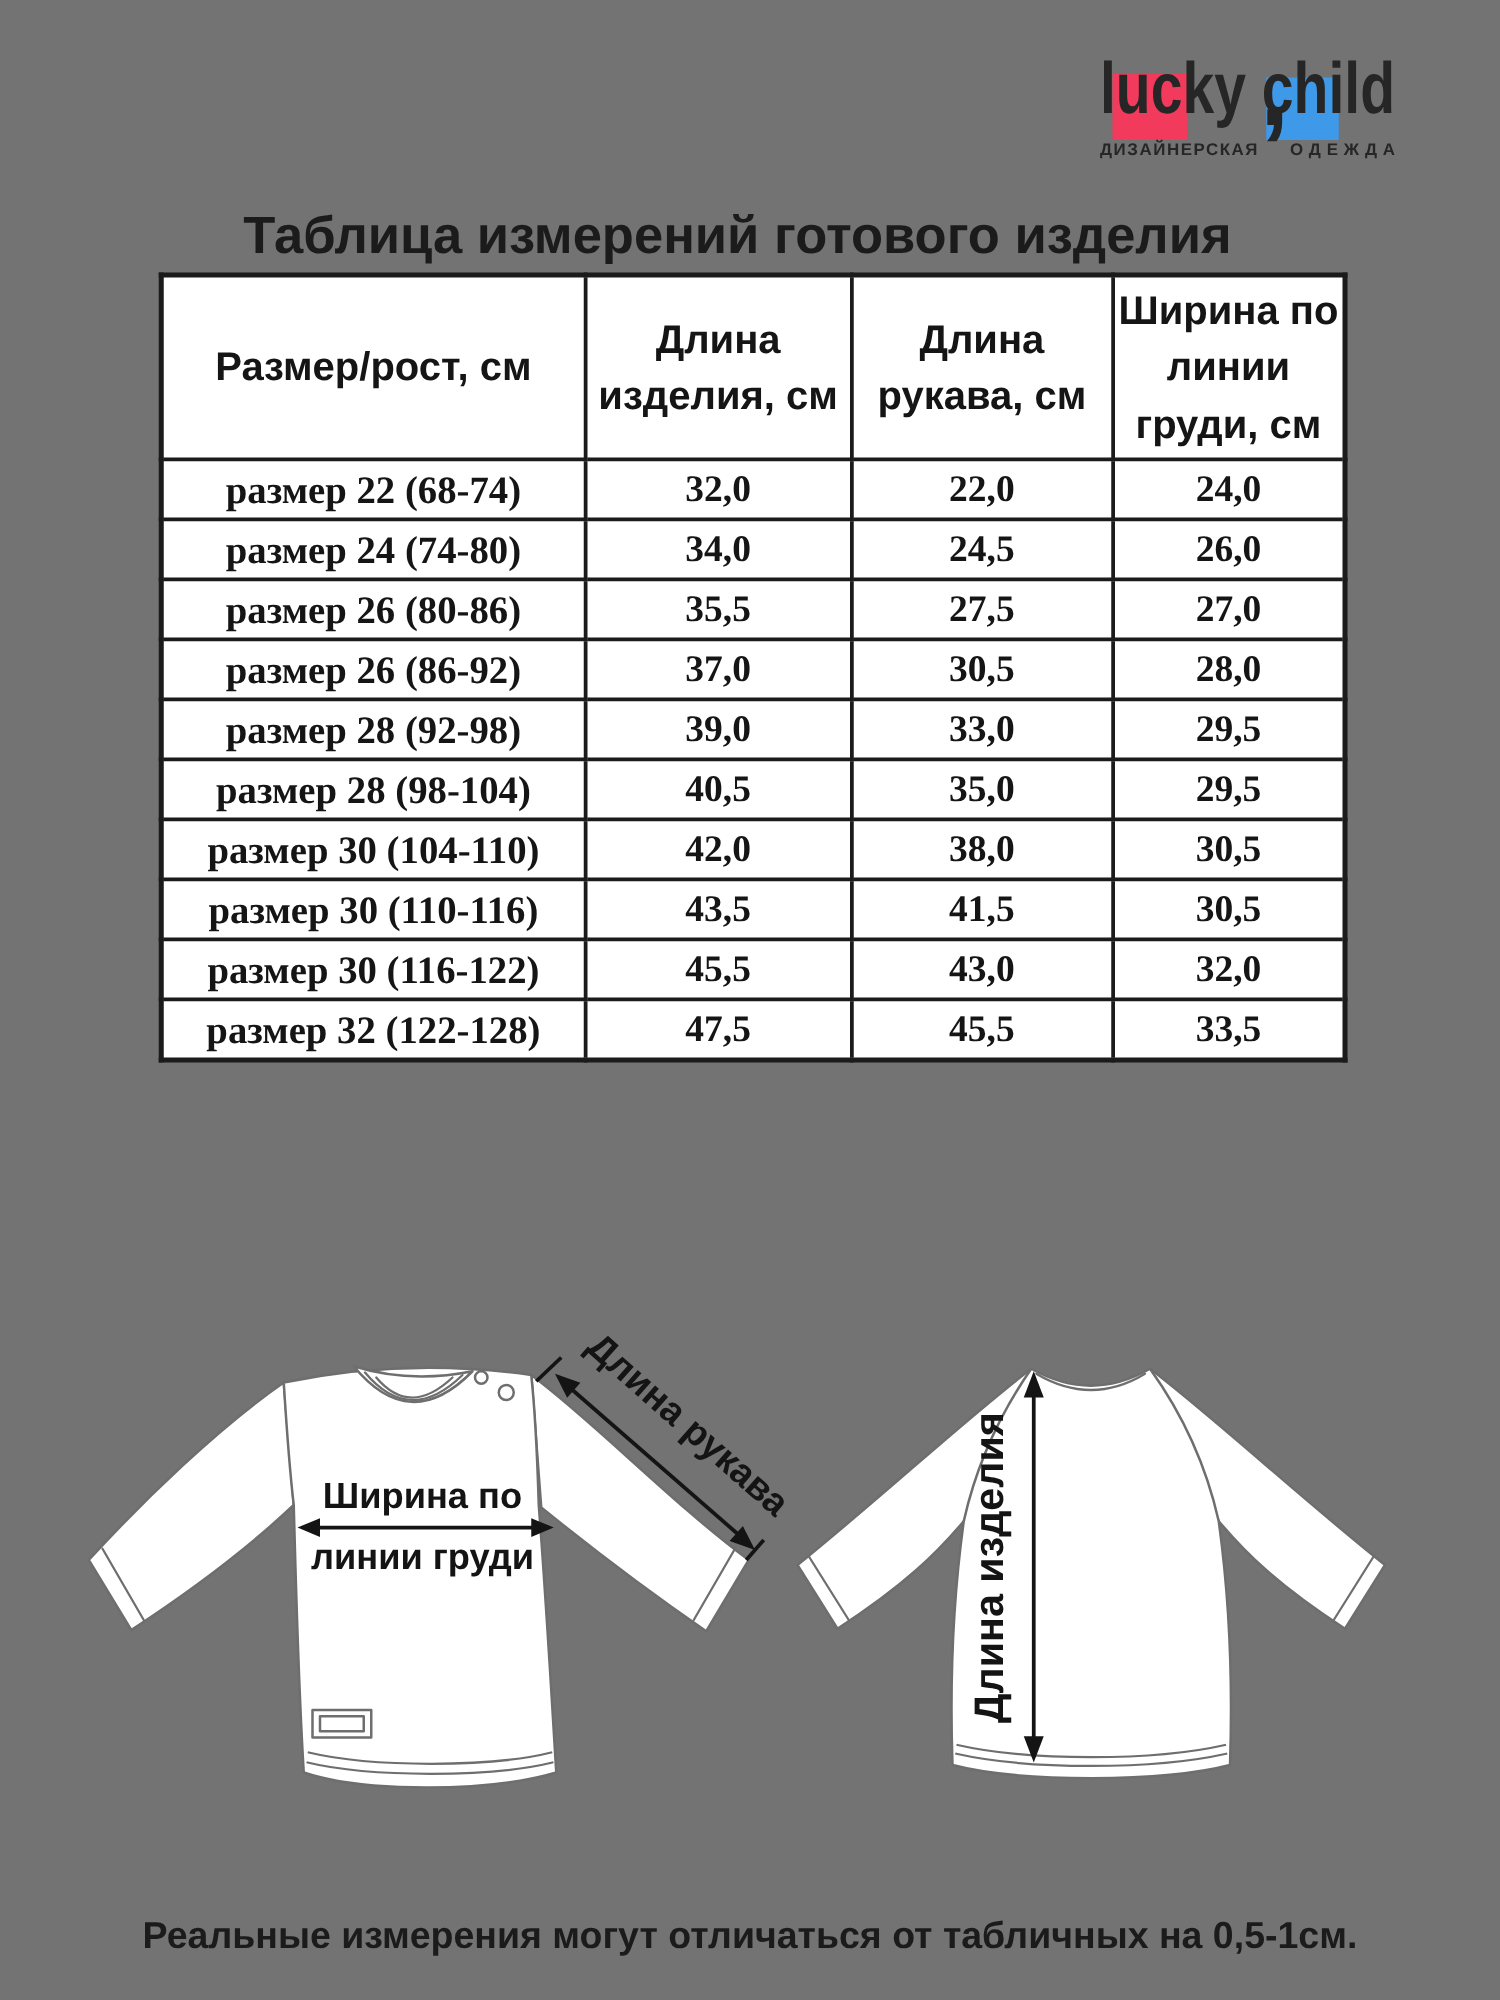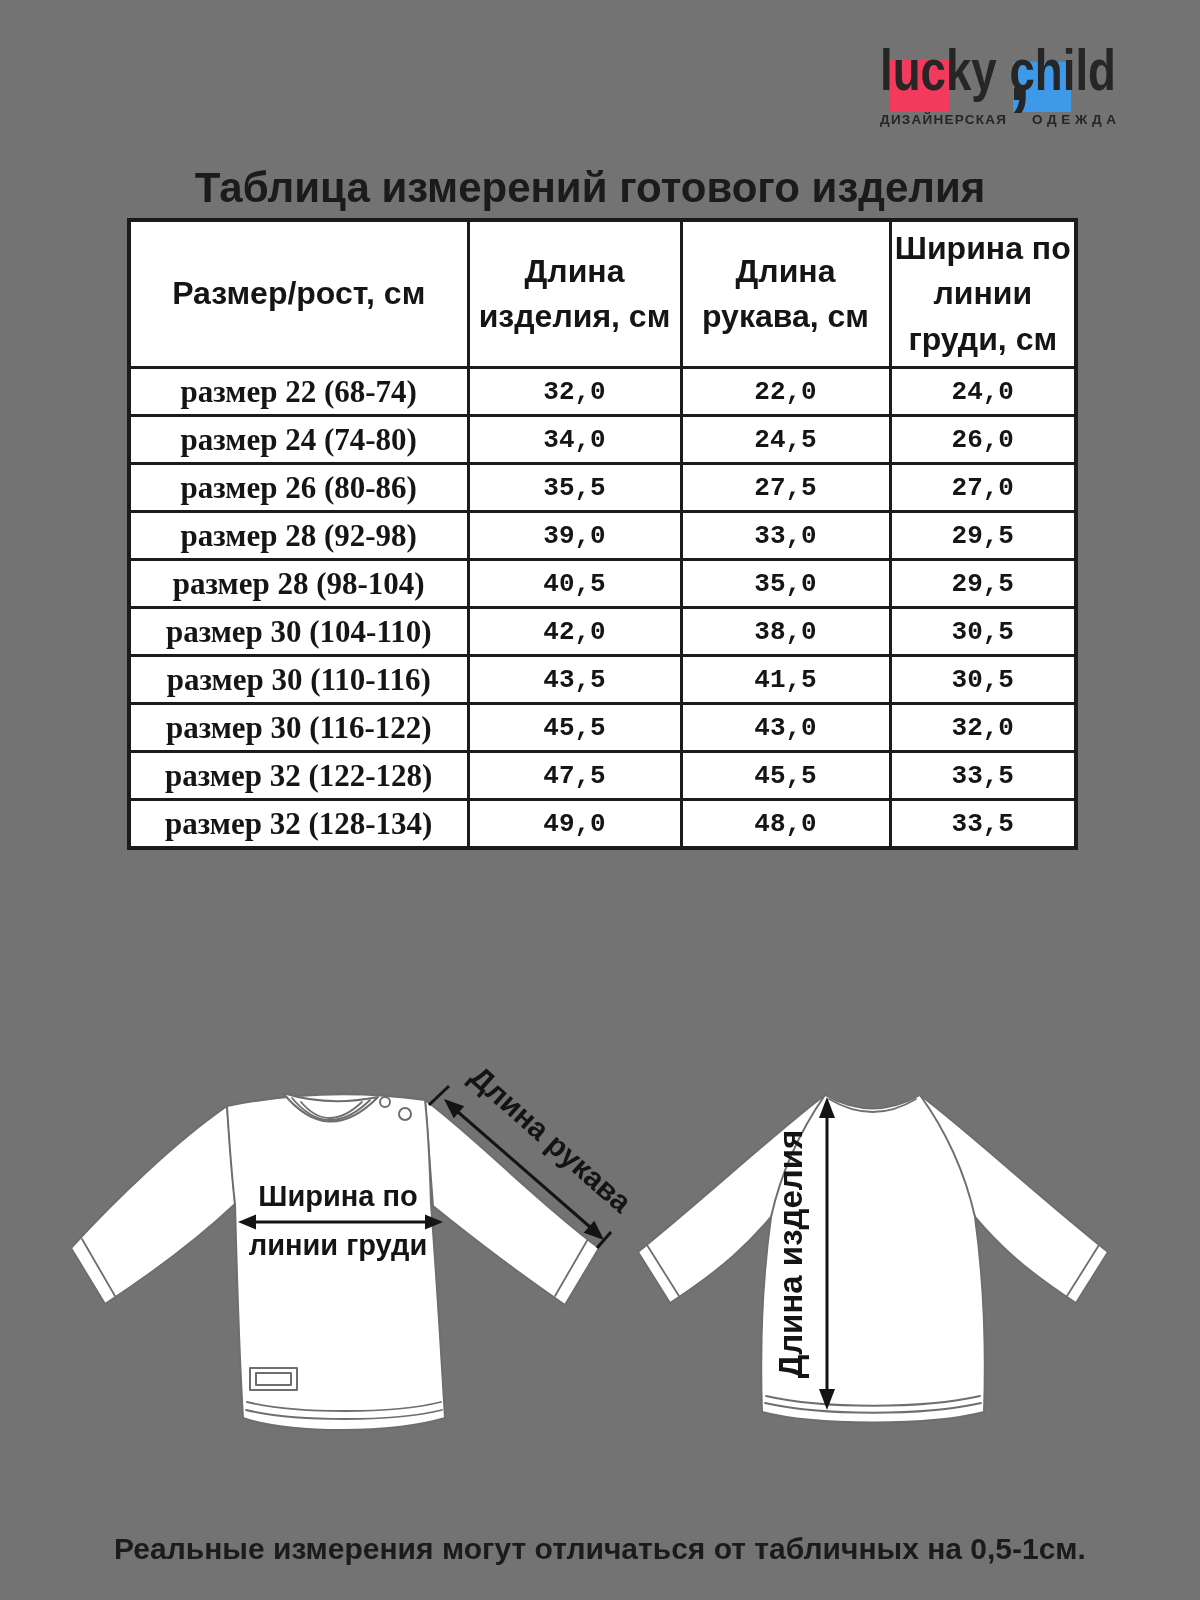--- a/index.html
+++ b/index.html
@@ -30,21 +30,21 @@
   table.size-table th, table.size-table td {
     border:3px solid #1b1b1b; text-align:center; vertical-align:middle;
     background:#ffffff;
   }
   table.size-table th {
     height:124px; font-size:32px; font-weight:bold; line-height:1.42;
     padding:4px 2px; font-family:"Liberation Sans", sans-serif;
   }
   table.size-table td { height:48px; font-weight:bold; }
   td.c-size { font-family:"Liberation Serif", serif; font-size:31px; }
-  td.c-num  { font-family:Liberation Mono, monospace; font-size:26px; }
+  td.c-num  { font-family:Liberation Serif, serif; font-size:30px; }
 
   
   .diagram { position:absolute; top:1042px;text-align:right; }
   .diagram svg { overflow:visible; display:block; }
   .diagram-front { left:55px;  width:580px; height:420px; }
   .diagram-back  { left:618px; width:560px; height:420px; }
   .garment { stroke:#6e6e6e; stroke-width:2; fill:#ffffff;
              stroke-linejoin:round; stroke-linecap:round; }
   .garment-line { stroke:#6e6e6e; stroke-width:1.8; fill:none; stroke-linecap:round; }
   .dim { stroke:#141414; stroke-width:3; fill:none; }
@@ -103,20 +103,26 @@
           <td class="c-num">24,5</td>
           <td class="c-num">26,0</td>
         </tr>
         <tr>
           <td class="c-size">размер 26 (80-86)</td>
           <td class="c-num">35,5</td>
           <td class="c-num">27,5</td>
           <td class="c-num">27,0</td>
         </tr>
         <tr>
+          <td class="c-size">размер 26 (86-92)</td>
+          <td class="c-num">37,0</td>
+          <td class="c-num">30,5</td>
+          <td class="c-num">28,0</td>
+        </tr>
+        <tr>
           <td class="c-size">размер 28 (92-98)</td>
           <td class="c-num">39,0</td>
           <td class="c-num">33,0</td>
           <td class="c-num">29,5</td>
         </tr>
         <tr>
           <td class="c-size">размер 28 (98-104)</td>
           <td class="c-num">40,5</td>
           <td class="c-num">35,0</td>
           <td class="c-num">29,5</td>
@@ -136,26 +142,20 @@
         <tr>
           <td class="c-size">размер 30 (116-122)</td>
           <td class="c-num">45,5</td>
           <td class="c-num">43,0</td>
           <td class="c-num">32,0</td>
         </tr>
         <tr>
           <td class="c-size">размер 32 (122-128)</td>
           <td class="c-num">47,5</td>
           <td class="c-num">45,5</td>
-          <td class="c-num">33,5</td>
-        </tr>
-        <tr>
-          <td class="c-size">размер 32 (128-134)</td>
-          <td class="c-num">49,0</td>
-          <td class="c-num">48,0</td>
           <td class="c-num">33,5</td>
         </tr>
       </tbody>
   </table>
 
   <div class="diagram diagram-front">
     <svg width="580" height="420" viewBox="0 0 580 420">
 
       <path class="garment" d="M 172 64 C 120 100 60 158 16 206 L 50 262 C 102 228 144 196 180 162 Z"></path>
       <path class="garment-line" d="M 27 197 L 60 254"></path>

